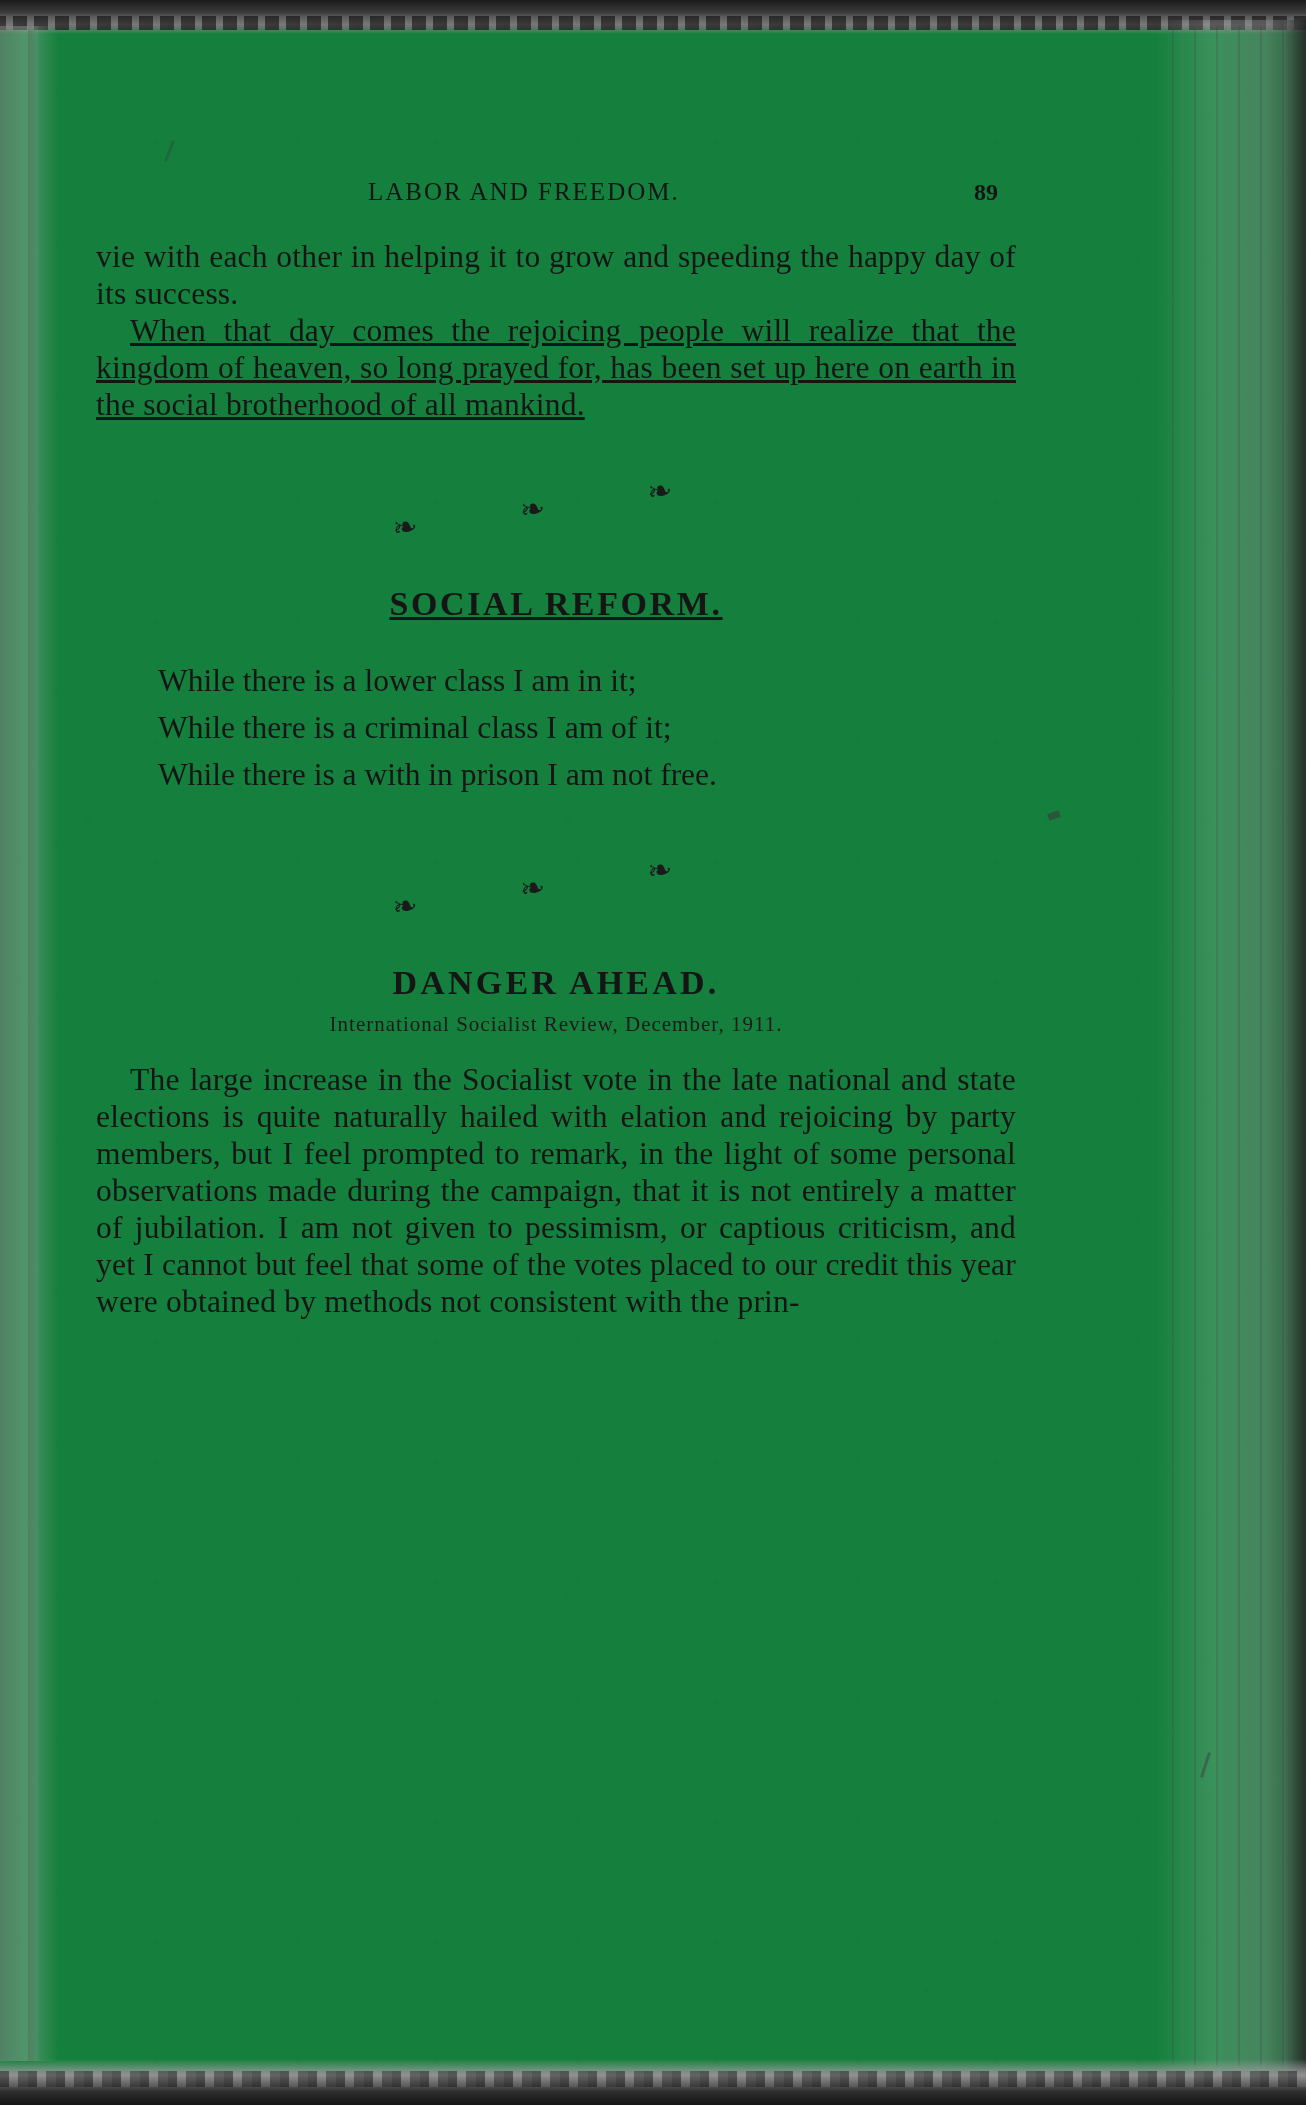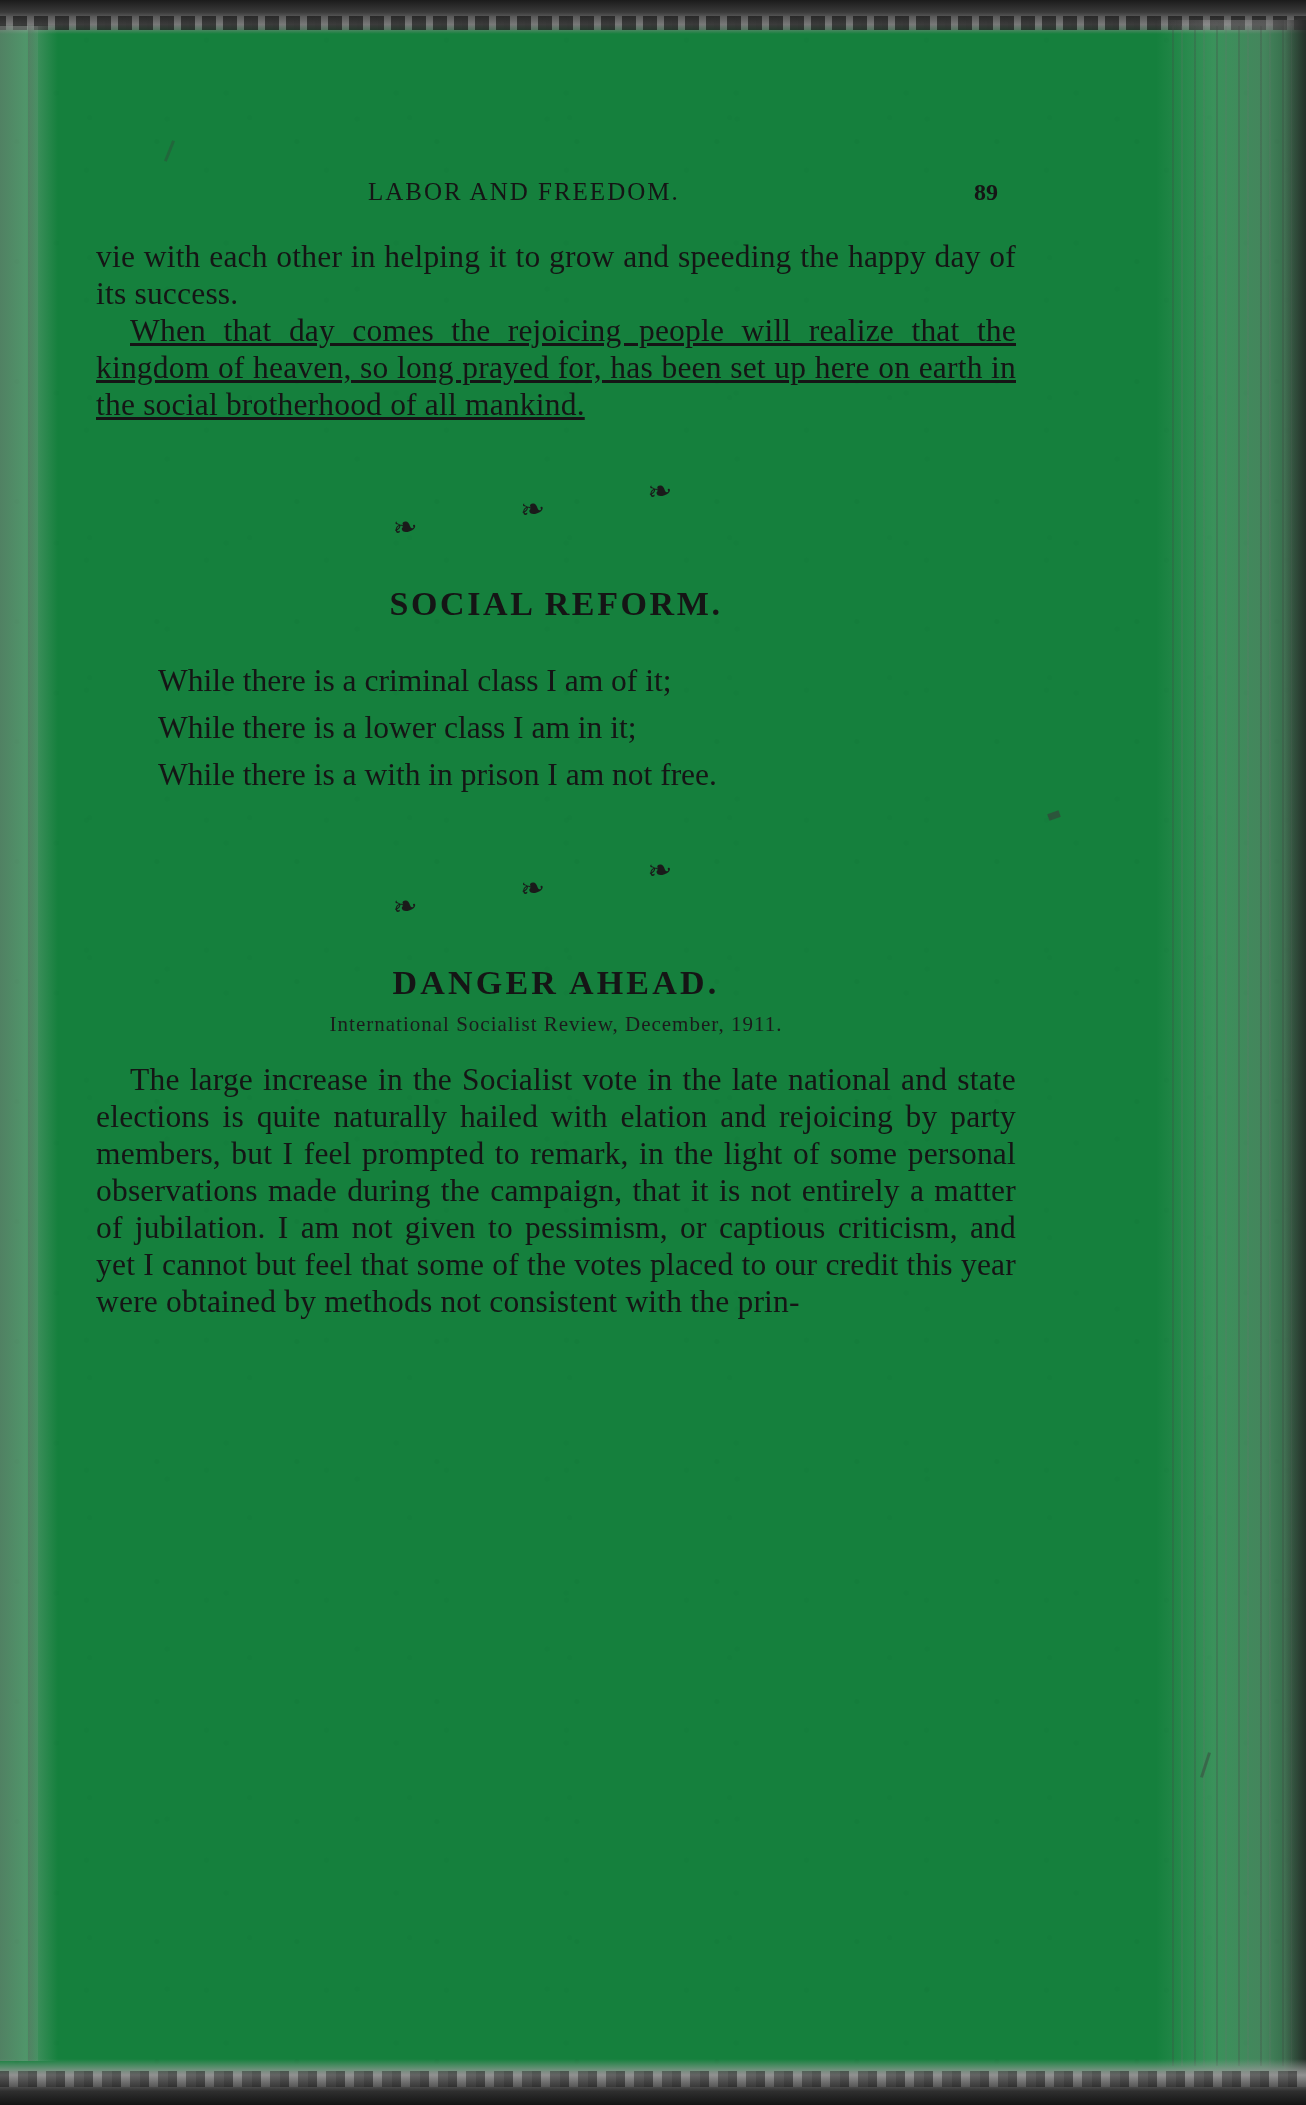--- a/index.html
+++ b/index.html
@@ -191,25 +191,25 @@
     </div>
 
     <p class="para first">vie with each other in helping it to grow and speeding the happy day of its success.</p>
 
     <p class="para indent" style="margin-top:0;text-decoration:underline;">When that day comes the rejoicing people will realize that the kingdom of heaven, so long prayed for, has been set up here on earth in the social brotherhood of all mankind.</p>
 
     <div class="ornament" style="margin-top:68px;">
       <span>❧ ❧ ❧</span>
     </div>
 
-    <div class="secthead" style="margin-top:64px;">SOCIAL REFORM.</div>
+    <div class="secthead" style="margin-top:64px;text-decoration:underline;">SOCIAL REFORM.</div>
 
     <div style="margin-top:34px;">
+      <p class="verse">While there is a lower class I am in it;</p>
       <p class="verse">While there is a criminal class I am of it;</p>
-      <p class="verse">While there is a lower class I am in it;</p>
       <p class="verse">While there is a with in prison I am not free.</p>
     </div>
 
     <div class="ornament" style="margin-top:72px;">
       <span>❧ ❧ ❧</span>
     </div>
 
     <div class="secthead spaced" style="margin-top:64px;">DANGER AHEAD.</div>
 
     <div class="credit">International Socialist Review, December, 1911.</div>

